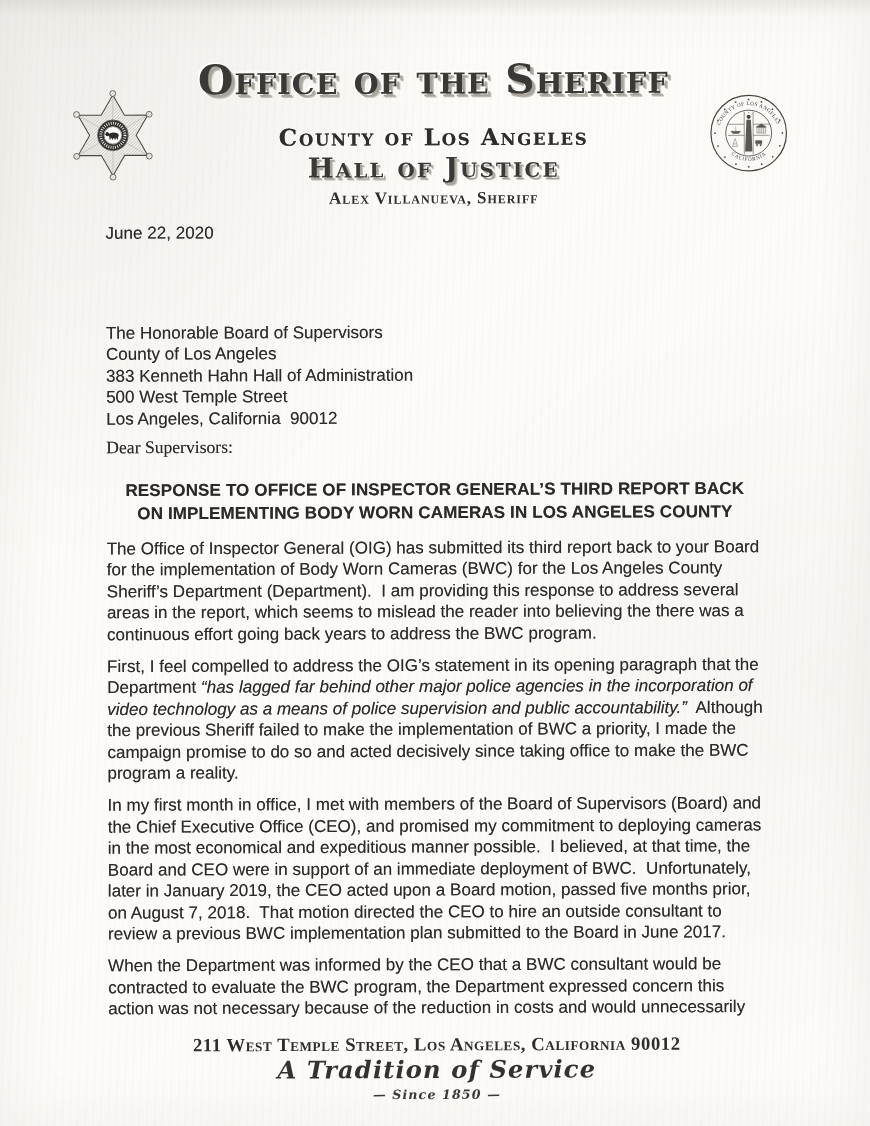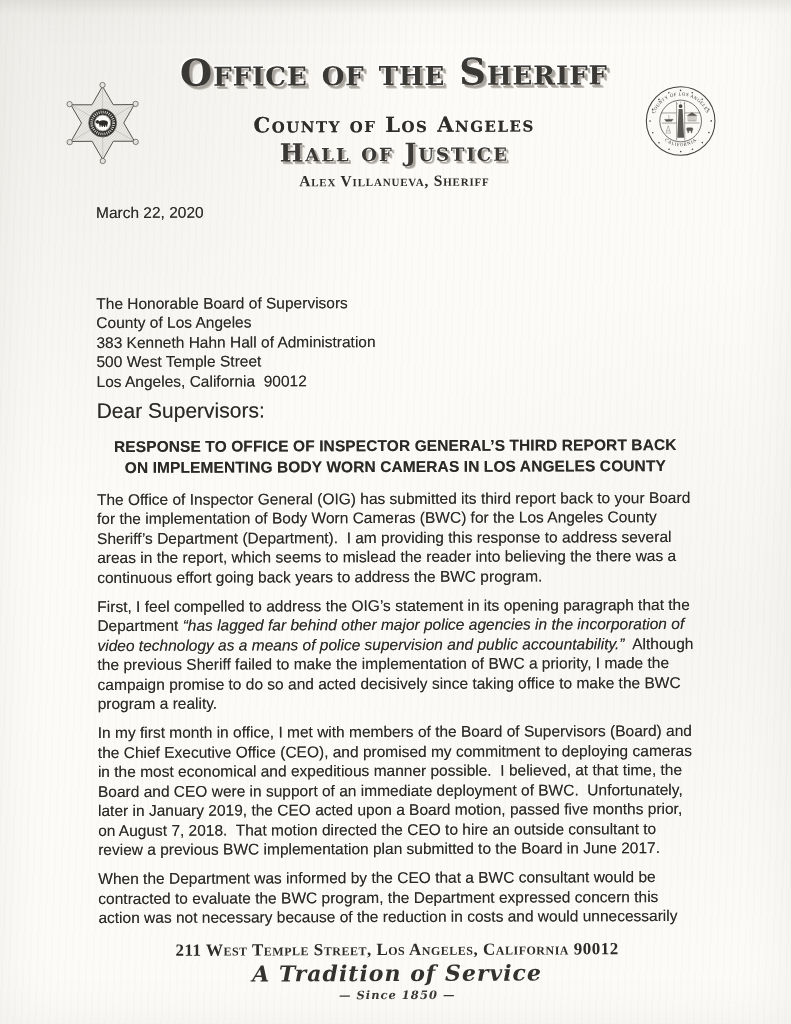--- a/index.html
+++ b/index.html
@@ -60,21 +60,21 @@
     font-weight:bold; font-variant:small-caps;
     font-size:15.5px; letter-spacing:0.8px;
     color:#2e2d2a;
   }
   .star-badge{ position:absolute; left:64px; top:76px; }
   .county-seal{ position:absolute; left:645px; top:85px; }
 
   
   .date-line{ position:absolute; left:97px; top:203px; font-size:15.5px; }
   .recipient{ position:absolute; left:97px; top:293px; font-size:15.5px; line-height:19.4px; white-space:pre-line; }
-  .salutation{ position:absolute; left:97px; top:398px; font-size:21px; }
+  .salutation{ position:absolute; left:97px; top:398px; font-size:16px;font-family:Liberation Serif, serif; }
   .subject{
     position:absolute; left:60px; right:60px; top:436px;
     text-align:center; font-weight:bold;
     font-size:15.5px; line-height:20.8px;
     white-space:pre-line;
     letter-spacing:0.1px;
   }
   .letter-body{ position:absolute; left:97px; top:489px; width:650px; }
   .para{ font-size:15.5px; line-height:19.4px; margin:0 0 10px 0; white-space:pre-line; }
   .para em{ font-style:italic; }
@@ -213,21 +213,21 @@
         <path d="M33,73 L36.5,62 L40,73 Z" fill="none"></path>
         <line x1="34" y1="69.5" x2="39" y2="69.5"></line>
       </g>
     </svg>
 
     <div class="office-title">Office of the Sheriff</div>
     <div class="county-line">County of Los Angeles</div>
     <div class="hall-line">Hall of Justice</div>
     <div class="sheriff-line">Alex Villanueva, Sheriff</div>
 
-    <div class="date-line txt">March 22, 2020</div>
+    <div class="date-line txt">June 22, 2020</div>
     <div class="recipient txt">The Honorable Board of Supervisors
 County of Los Angeles
 383 Kenneth Hahn Hall of Administration
 500 West Temple Street
 Los Angeles, California&nbsp; 90012</div>
     <div class="salutation txt">Dear Supervisors:</div>
     <div class="subject txt">RESPONSE TO OFFICE OF INSPECTOR GENERAL’S THIRD REPORT BACK
 ON IMPLEMENTING BODY WORN CAMERAS IN LOS ANGELES COUNTY</div>
     <div class="letter-body txt">
         <div class="para"><span>The Office of Inspector General (OIG) has submitted its third report back to your Board

